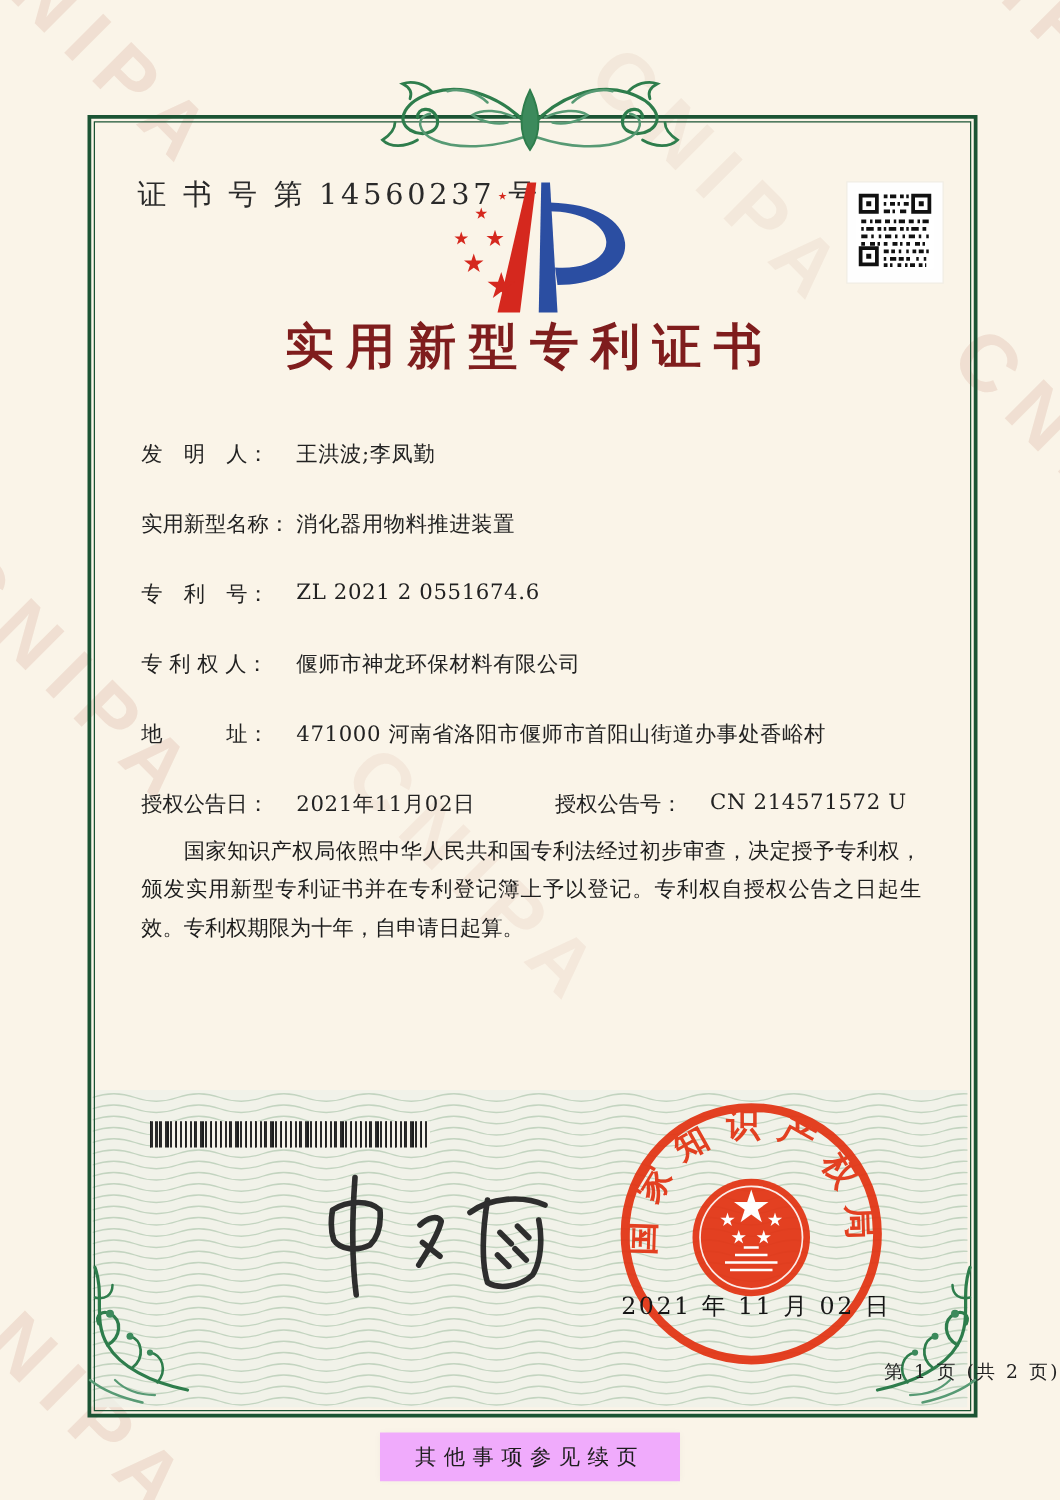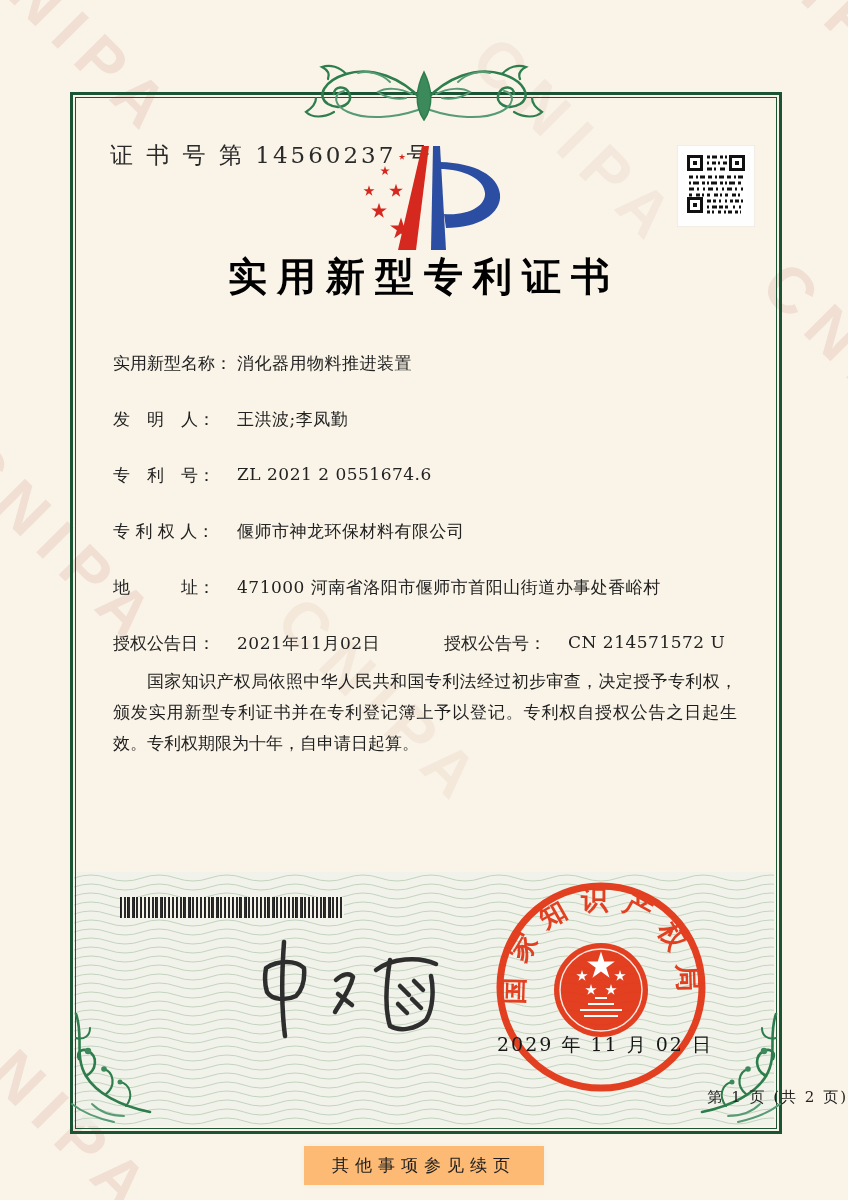--- a/index.html
+++ b/index.html
@@ -31,21 +31,21 @@
   .orn-top{left:294px;top:54px;}
   .orn-bl{left:62px;top:1008px;}
   .orn-br{left:686px;top:1008px;}
 
   .content{position:absolute;left:0;top:0;width:848px;height:1200px;z-index:5;}
 
   .cert-no{position:absolute;left:110px;top:140px;font-size:23px;letter-spacing:3px;color:#2a2a2a;}
   .logo{position:absolute;left:338px;top:140px;}
   .qr-box{position:absolute;left:678px;top:146px;background:#fefefe;padding:7px;box-shadow:0 0 0 1px #f1ede4;}
   .title{position:absolute;left:0;top:250px;width:848px;text-align:center;
-         font-size:39px;font-weight:bold;letter-spacing:10px;color:#000000;}
+         font-size:39px;font-weight:bold;letter-spacing:10px;color:#7f1d1d;}
 
   .fields{position:absolute;left:113px;top:352px;width:600px;font-size:17px;color:#222;}
   .frow{display:flex;margin-bottom:33px;white-space:nowrap;}
   .flabel{display:inline-block;width:124px;flex:none;}
   .fvalue{letter-spacing:0.5px;}
   .fpair2{margin-left:64px;display:flex;}
 
   .paras{position:absolute;left:113px;top:666px;width:624px;font-size:17px;
          line-height:31px;color:#1d1d1d;text-align:justify;}
   .paras p{margin:0;text-indent:2em;}
@@ -60,21 +60,21 @@
   .signature{position:absolute;left:238px;top:928px;}
 
   .seal{position:absolute;left:492px;top:878px;z-index:6;mix-blend-mode:multiply;opacity:0.94;}
   .seal-date{position:absolute;left:497px;top:1032px;width:212px;text-align:center;
       font-size:19px;color:#161616;letter-spacing:2px;z-index:7;white-space:nowrap;}
 
   .page-note{position:absolute;left:0;top:1088px;width:848px;text-align:right;
       font-size:15px;color:#222;letter-spacing:2px;}
 
   .cont-note{position:absolute;left:424px;top:1146px;transform:translateX(-50%);
-      background:#fdba74;padding:8px 28px;font-size:17px;letter-spacing:6px;color:#1d1d1d;
+      background:#f0abfc;padding:8px 28px;font-size:17px;letter-spacing:6px;color:#1d1d1d;
       box-shadow:0 0 6px rgba(0,0,0,0.04);white-space:nowrap;}
 </style>
 </head>
 <body>
 
 <div class="page">
 
   <span class="wm wm1">CNIPA</span>
   <span class="wm wm2">CNIPA</span>
   <span class="wm wm3">CNIPA</span>
@@ -218,26 +218,26 @@
           <line x1="22" y1="54" x2="58" y2="54" stroke-dasharray="2 3 5 2 4"></line>
           <line x1="22" y1="59" x2="56" y2="59" stroke-dasharray="3 2 2 4 3"></line>
         </g>
       </svg>
     </div>
 
     <div class="title">实用新型专利证书</div>
 
     <div class="fields">
       <div class="frow">
+        <span class="flabel">发　明　人：</span>
+        <span class="fvalue">王洪波;李凤勤</span>
+      </div>
+      <div class="frow">
         <span class="flabel">实用新型名称：</span>
         <span class="fvalue">消化器用物料推进装置</span>
-      </div>
-      <div class="frow">
-        <span class="flabel">发　明　人：</span>
-        <span class="fvalue">王洪波;李凤勤</span>
       </div>
       <div class="frow">
         <span class="flabel">专　利　号：</span>
         <span class="fvalue">ZL 2021 2 0551674.6</span>
       </div>
       <div class="frow">
         <span class="flabel">专 利 权 人：</span>
         <span class="fvalue">偃师市神龙环保材料有限公司</span>
       </div>
       <div class="frow">
@@ -294,20 +294,20 @@
         <use href="#sst" transform="translate(99,112) scale(0.6)" fill="#fff"></use>
         <use href="#sst" transform="translate(119,112) scale(0.6)" fill="#fff"></use>
         <g stroke="#fff" stroke-width="2" fill="none">
           <path d="M88,132 L130,132"></path>
           <path d="M92,138 L126,138"></path>
           <path d="M96,126 L122,126"></path>
           <path d="M103,120 L115,120"></path>
         </g>
       </g>
     </svg>
-    <div class="seal-date">2029 年 11 月 02 日</div>
+    <div class="seal-date">2021 年 11 月 02 日</div>
 
     <div class="page-note">第 1 页 (共 2 页)</div>
 
     <div class="cont-note">其他事项参见续页</div>
 
   </div>
 </div>
 
 </body></html>

